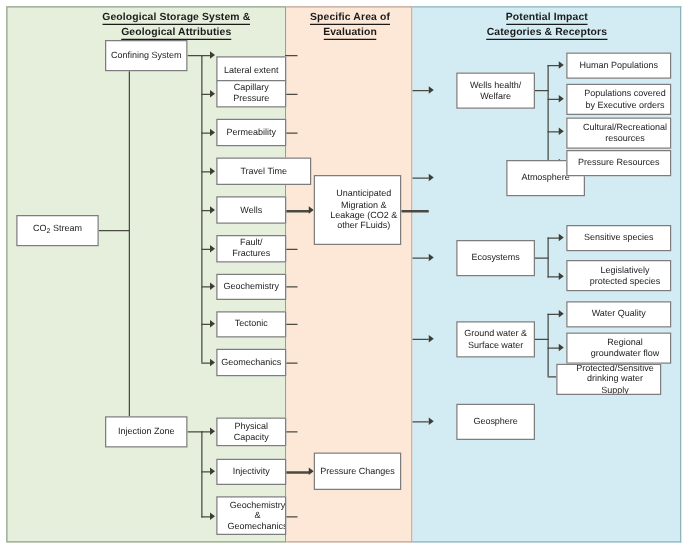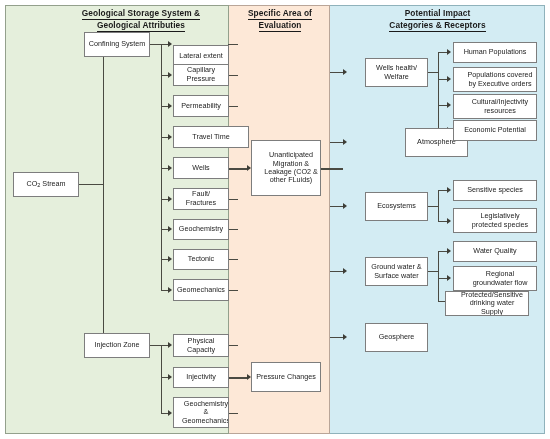--- a/index.html
+++ b/index.html
@@ -194,22 +194,22 @@
   <div class="node" style="left:251px;top:362px;width:70px;height:30px;">Pressure Changes</div>
 
   <div class="node" style="left:365px;top:58px;width:63px;height:29px;">Wells health/ Welfare</div>
   <div class="node" style="left:365px;top:128px;width:63px;height:29px;margin-left:40px;">Atmosphere</div>
   <div class="node" style="left:365px;top:192px;width:63px;height:29px;">Ecosystems</div>
   <div class="node" style="left:365px;top:323px;width:63px;height:29px;">Geosphere</div>
   <div class="node" style="left:365px;top:257px;width:63px;height:29px;">Ground water &amp; Surface  water</div>
 
   <div class="node" style="left:453px;top:42px;width:84px;height:21px;">Human Populations</div>
   <div class="node tall" style="left:453px;top:67px;width:84px;height:25px;">Populations covered by  Executive orders</div>
-  <div class="node tall" style="left:453px;top:94px;width:84px;height:25px;">Cultural/Injectivity resources</div>
-  <div class="node" style="left:453px;top:120px;width:84px;height:21px;">Economic Potential</div>
+  <div class="node tall" style="left:453px;top:94px;width:84px;height:25px;">Cultural/Recreational resources</div>
+  <div class="node" style="left:453px;top:120px;width:84px;height:21px;">Pressure Resources</div>
 
   <div class="node" style="left:453px;top:180px;width:84px;height:21px;">Sensitive species</div>
   <div class="node tall" style="left:453px;top:208px;width:84px;height:25px;">Legislatively protected species</div>
 
   <div class="node" style="left:453px;top:241px;width:84px;height:21px;">Water Quality</div>
   <div class="node tall" style="left:453px;top:266px;width:84px;height:25px;">Regional groundwater flow</div>
   <div class="node tall" style="left:445px;top:291px;width:84px;height:25px;">Protected/Sensitive drinking water Supply</div>
 
 </div>
 

